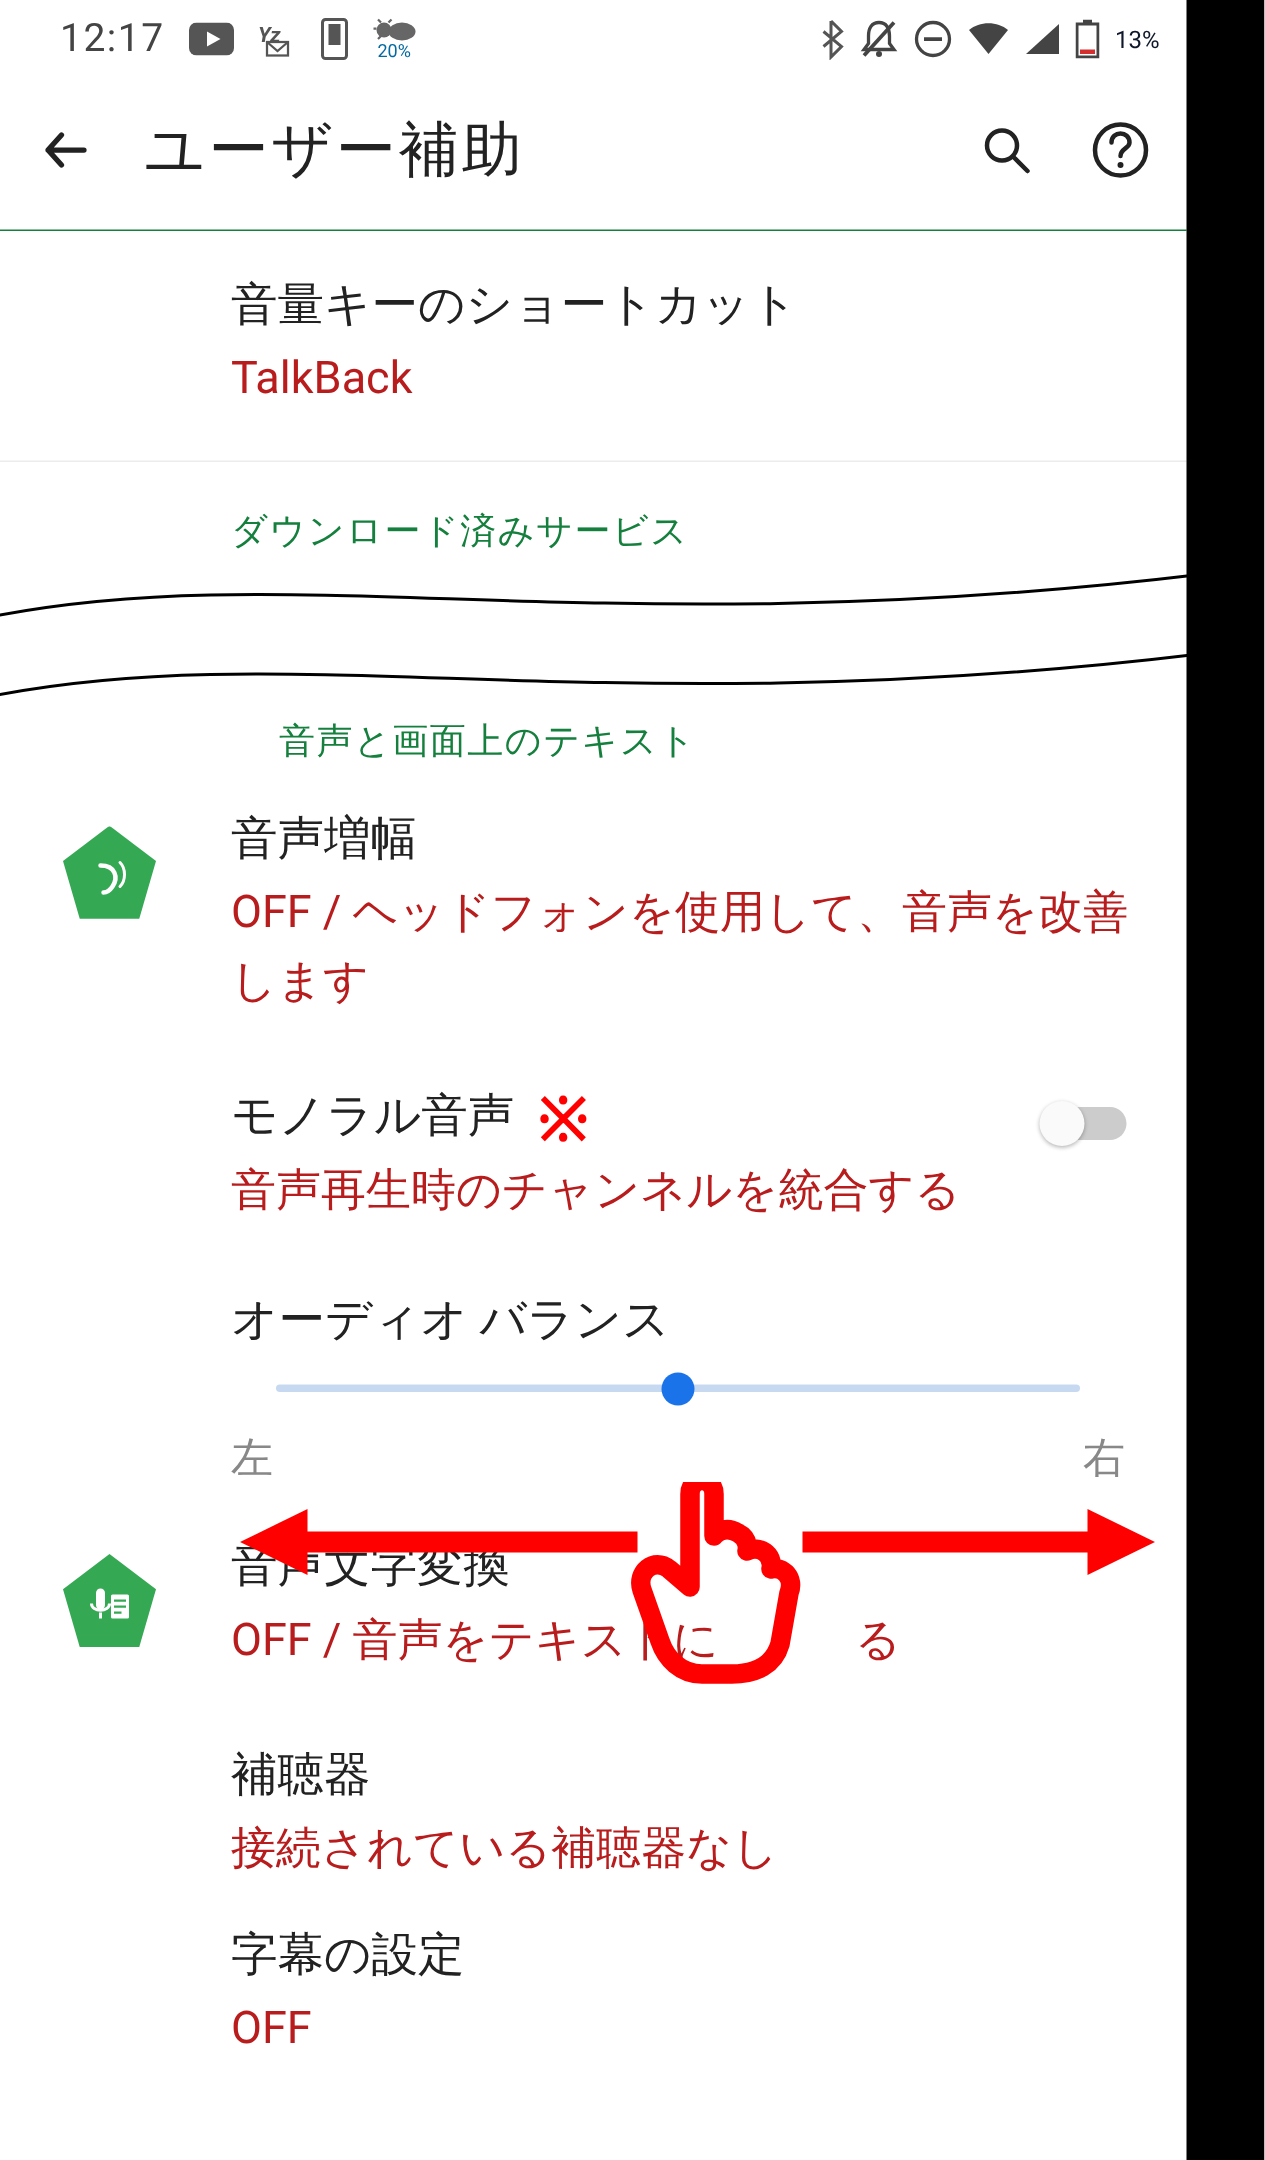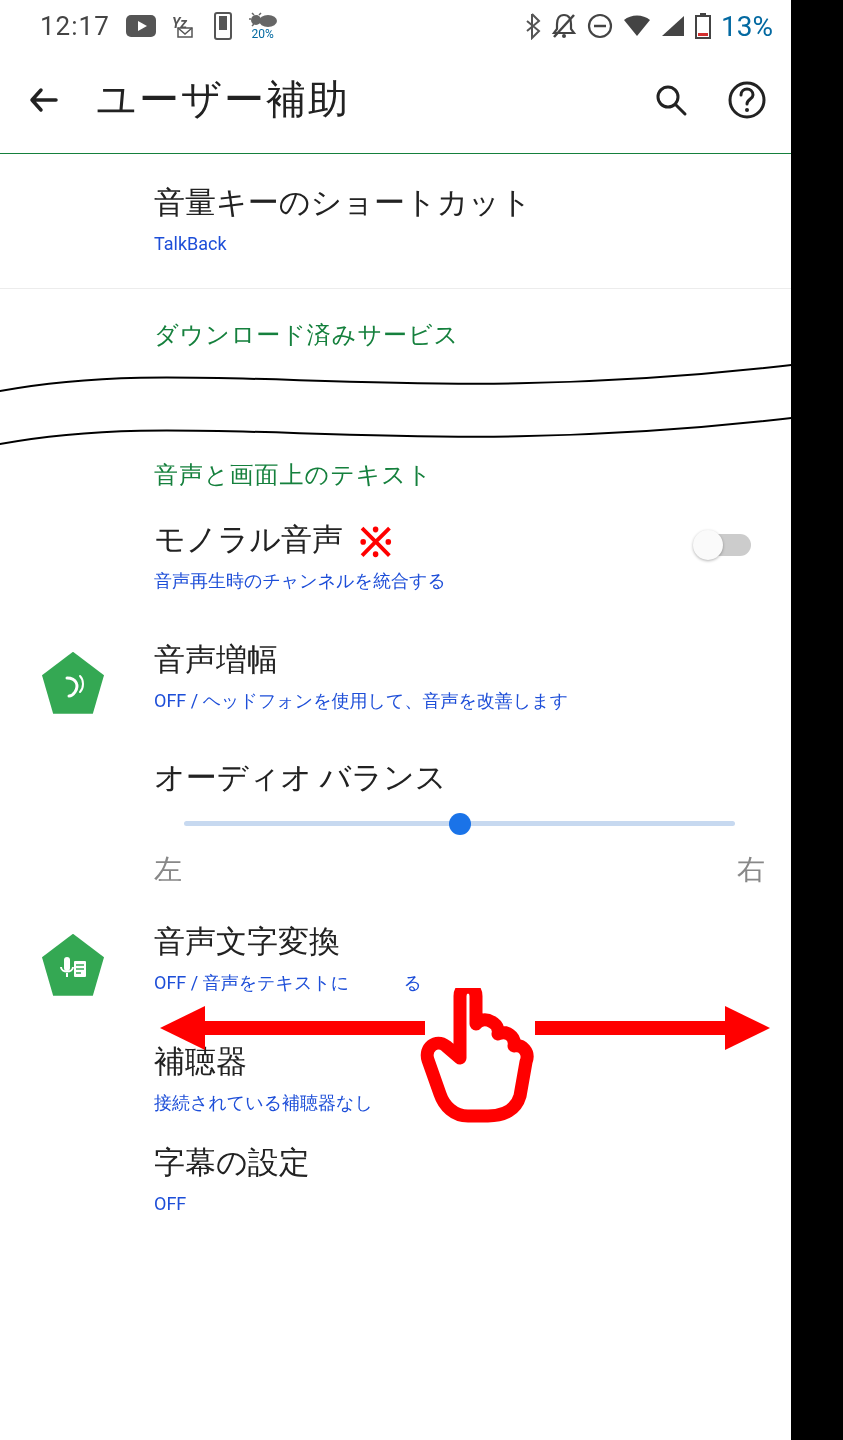--- a/index.html
+++ b/index.html
@@ -32,21 +32,21 @@
       align-items: center;
       padding: 10px 18px 8px 40px;
       font-size: 24px;
       color: #333;
       height: 50px;
     }
     .status-left { display: flex; align-items: center; gap: 16px; }
     .status-right { display: flex; align-items: center; gap: 10px; }
     .status-time { font-size: 26px; font-weight: 400; letter-spacing: 1px; color:#444;}
     .status-icon { display: inline-flex; align-items: center; justify-content: center; }
-    .status-pct { font-size: 28px; color:#0369a1;}
+    .status-pct { font-size: 16px; color:#0f172a;}
     .weather-stack { display:flex; flex-direction:column; align-items:center; line-height:1;}
     .weather-stack .sub{font-size:12px; color:#0369a1;}
     
     .app-bar {
       display: flex;
       align-items: center;
       padding: 22px 20px 26px 20px;
       gap: 28px;
       border-bottom: 1px solid #15803d;
     }
@@ -60,21 +60,21 @@
     .icon-btn { width: 48px; height: 48px; display:flex; align-items:center; justify-content:center; cursor: pointer; }
     
     .list-item {
       padding: 22px 26px 22px 154px;
       position: relative;
       cursor: pointer;
     }
     .list-item.no-icon { padding-left: 154px; }
     .list-item.shortcut { border-bottom: 1px solid #ececec; padding-top:28px; padding-bottom:30px;}
     .list-title { font-size: 31px; color: #222; margin-bottom: 6px; font-weight: 400;}
-    .list-sub { font-size: 18px; color: #1d4ed8; line-height: 1.55; }
+    .list-sub { font-size: 30px; color: #b91c1c; line-height: 1.55; }
     .section-header {
       font-size: 24px;
       color: #15803d;
       font-weight: 500;
       padding: 30px 26px 6px 154px;
       letter-spacing: 1px;
     }
     .leading-icon {
       position: absolute;
       left: 42px;
@@ -112,21 +112,21 @@
       width: 30px;
       height: 30px;
       background: #fafafa;
       border-radius: 50%;
       position: absolute;
       top: 3px;
       left: 0;
       box-shadow: 0 1px 3px rgba(0,0,0,0.3);
     }
     
-    .slider-item { padding: 20px 26px 10px 154px; }
+    .slider-item { padding: 20px 41px 10px 154px; }
     .slider-track-wrap { margin: 10px 30px 8px 30px; position: relative; height: 30px;}
     .slider-track {
       height: 5px;
       background: #c7d9f0;
       border-radius: 3px;
       position: absolute;
       left:0; right:0; top: 12px;
     }
     .slider-thumb {
       width: 22px; height: 22px;
@@ -148,21 +148,21 @@
       line-height:1;
     }
     .annotation-overlay {
       position: absolute;
       pointer-events: none;
     }
     .mono-flex { display:flex; align-items:center; gap:16px;}
     
     .wave-wrap { position: relative; height: 100px; background:#fff; }
     .wave-wrap svg{position:absolute; left:0;}
-    .section-header.shifted { padding-top: 10px; margin-top: -8px; }
+    .section-header.shifted { padding-top: 10px; margin-top: -8px; margin-left: 32px; }
   </style>
 </head>
 <body>
 
 <div class="screen">
 
   <div class="status-bar">
     <div class="status-left">
       <span class="status-time">12:17</span>
       <span class="status-icon">
@@ -263,43 +263,43 @@
   <div class="section-header">ダウンロード済みサービス</div>
 
   <div class="wave-wrap">
     <svg width="800" height="100" viewBox="0 0 800 100">
       <path d="M-5 35 C 200 -5, 400 55, 800 7 L 800 60 C 400 108, 200 48, -5 88 Z" fill="#fff" stroke="#000" stroke-width="2"></path>
     </svg>
   </div>
 
   <div class="section-header shifted">音声と画面上のテキスト</div>
 
-  <div class="list-item no-icon" style="padding-right:120px;">
-    <div class="mono-flex">
-      <div class="list-title">モノラル音声</div>
-      <span class="annotation-mark">※</span>
-    </div>
-    <div class="list-sub">音声再生時のチャンネルを統合する</div>
-    <div class="trailing-switch">
-      <div class="switch-track"></div>
-      <div class="switch-thumb"></div>
-    </div>
-  </div>
-
   <div class="list-item">
     <div class="leading-icon">
       <div class="pentagon">
         <svg width="32" height="32" viewBox="0 0 32 32">
             <path d="M10 8 C 20 8 22 16 18 22 C 16 25 14 26 12 26" fill="none" stroke="#fff" stroke-width="3" stroke-linecap="round"></path>
             <path d="M23 6 C 27 10 27 18 23 22" fill="none" stroke="#fff" stroke-width="2" stroke-linecap="round"></path>
           </svg>
       </div>
     </div>
     <div class="list-title">音声増幅</div>
     <div class="list-sub">OFF / ヘッドフォンを使用して、音声を改善します</div>
+  </div>
+
+  <div class="list-item no-icon" style="padding-right:120px;">
+    <div class="mono-flex">
+      <div class="list-title">モノラル音声</div>
+      <span class="annotation-mark">※</span>
+    </div>
+    <div class="list-sub">音声再生時のチャンネルを統合する</div>
+    <div class="trailing-switch">
+      <div class="switch-track"></div>
+      <div class="switch-thumb"></div>
+    </div>
   </div>
 
   <div class="slider-item">
     <div class="list-title">オーディオ バランス</div>
     <div class="slider-track-wrap">
       <div class="slider-track"></div>
       <div class="slider-center-tick"></div>
       <div class="slider-thumb"></div>
     </div>
     <div class="slider-labels">

